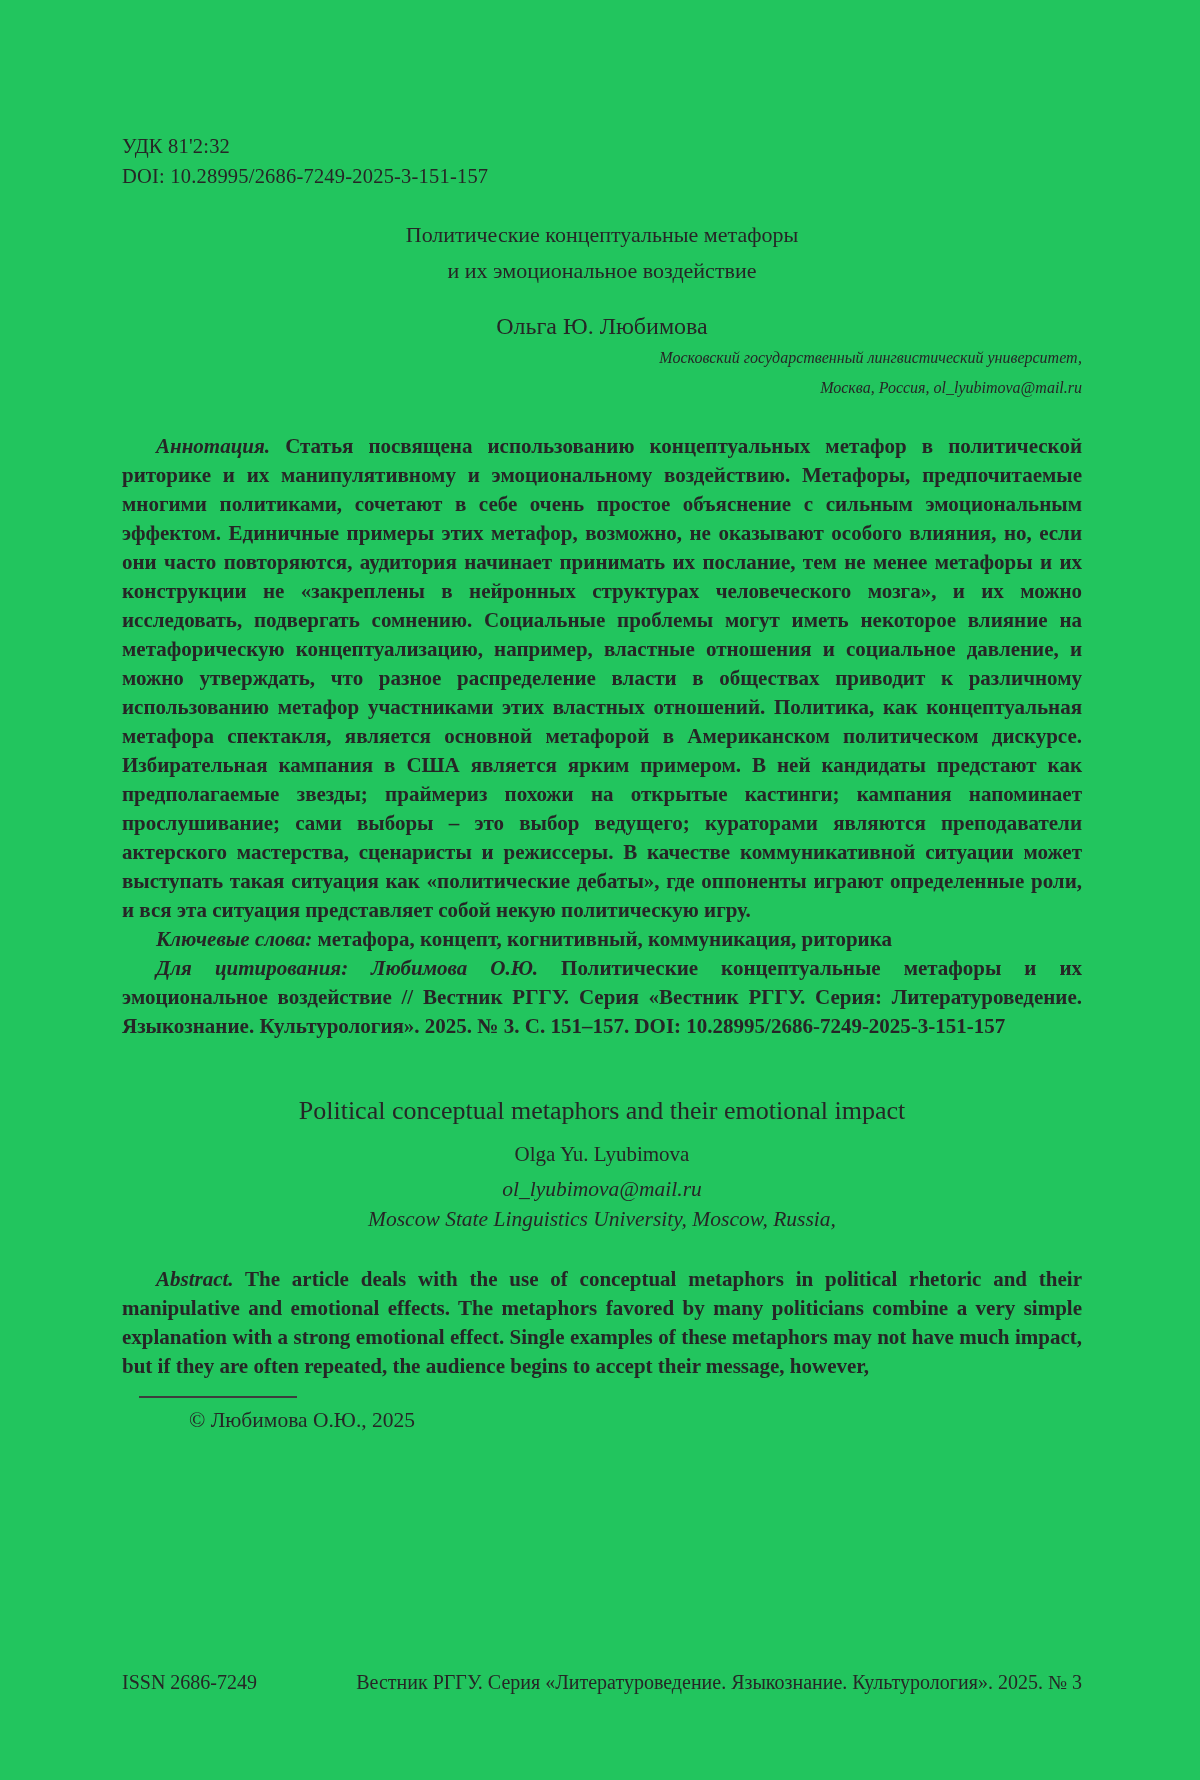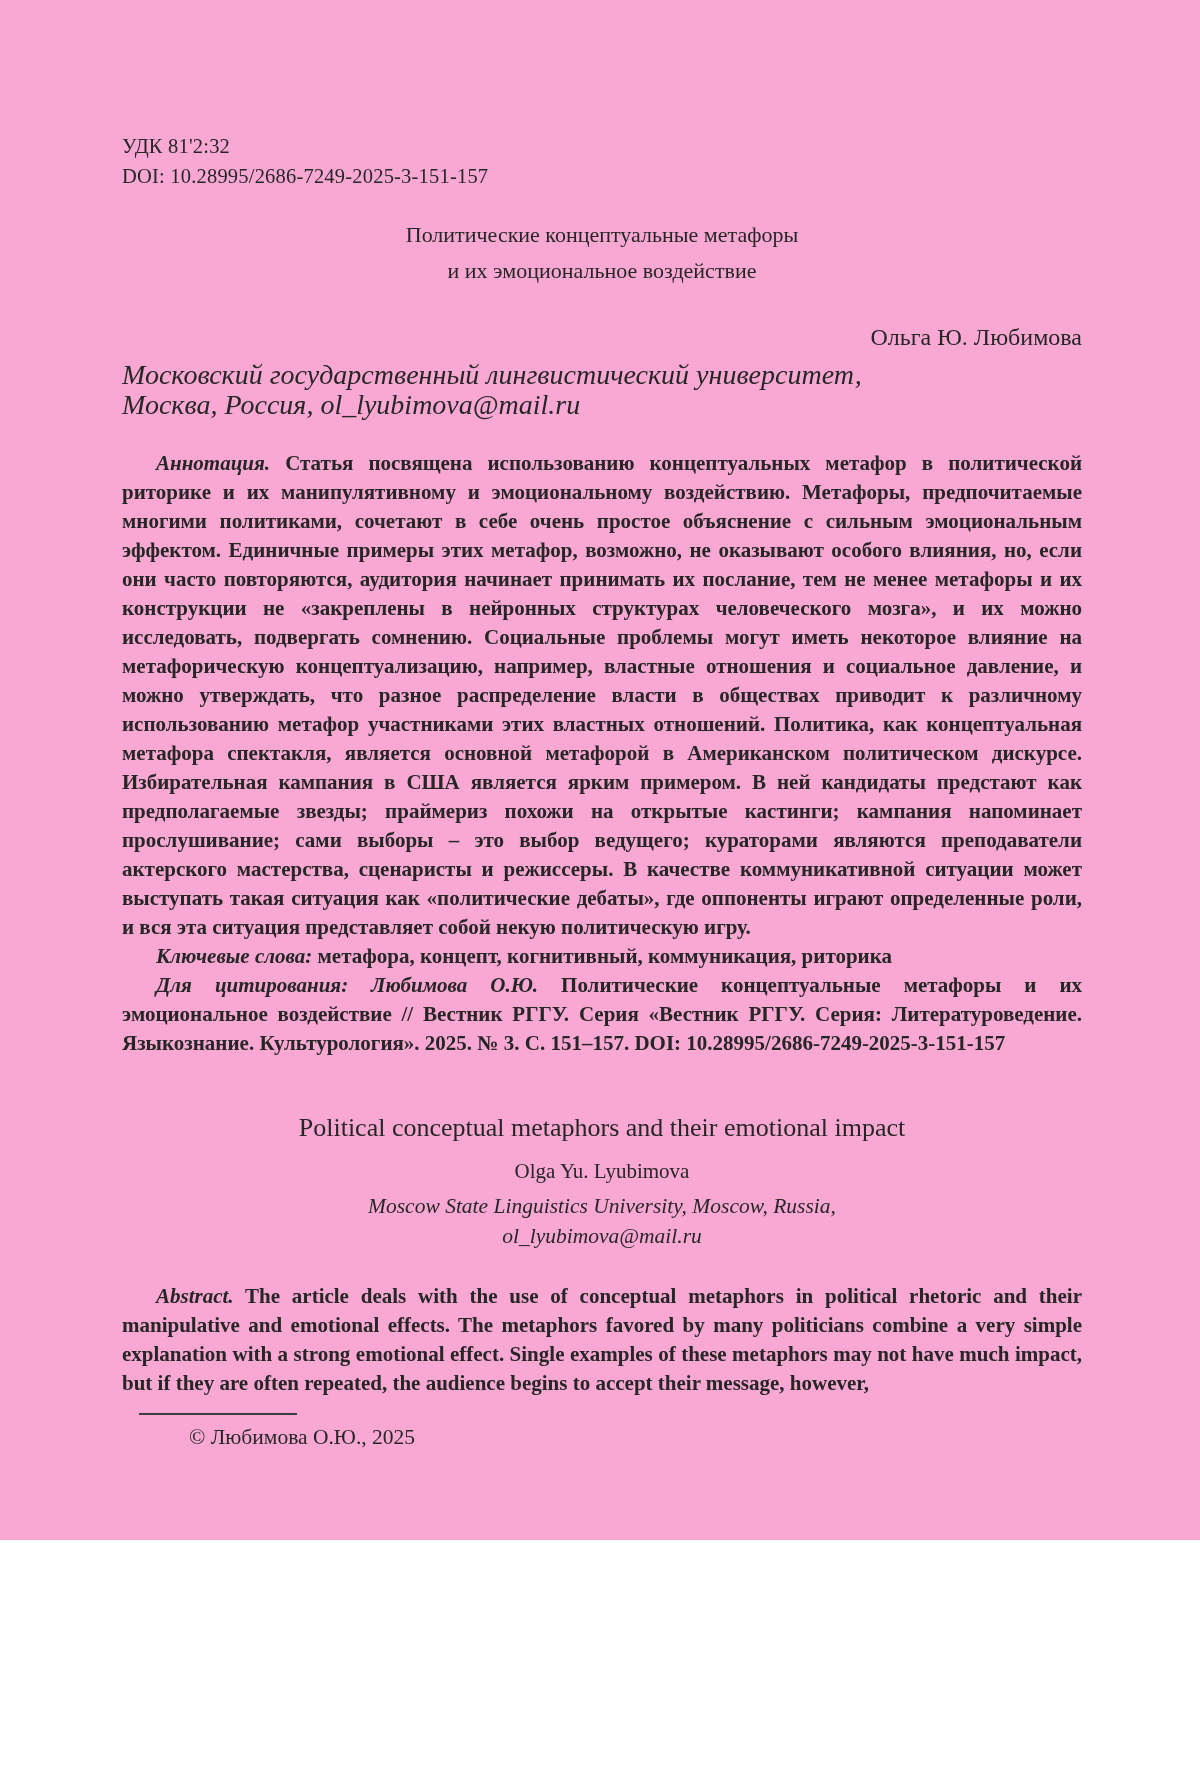--- a/index.html
+++ b/index.html
@@ -1,21 +1,21 @@
 <!DOCTYPE html>
 <html><head>
 <meta charset="utf-8">
 <style>
   * { margin: 0; padding: 0; box-sizing: border-box; }
   html, body { background: #ffffff; }
   .page {
     position: relative;
     width: 1200px;
-    height: 1540px;
-    background: #f9a8d4;
+    height: 1780px;
+    background: #22c55e;
     color: #262626;
     font-family: "Liberation Serif", "DejaVu Serif", serif;
     overflow: hidden;
   }
   .content {
     position: absolute;
     left: 122px;
     top: 0;
     width: 960px;
   }
@@ -26,31 +26,31 @@
     letter-spacing: 0.2px;
   }
   .ru-title {
     margin-top: 26px;
     text-align: center;
     font-size: 22px;
     line-height: 36px;
     font-weight: normal;
   }
   .author-name {
-    margin-top: 33px;
-    text-align: right;
+    margin-top: 22px;
+    text-align: center;
     font-size: 24px;
     line-height: 30px;
     font-weight: normal;
   }
   .affil {
-    margin-top: 8px;
-    text-align: left;
+    margin-top: 2px;
+    text-align: right;
     font-style: italic;
-    font-size: 28px;
+    font-size: 16px;
     line-height: 30px;
   }
   .para {
     font-size: 21px;
     line-height: 29px;
     text-align: justify;
     text-indent: 34px;
     font-weight: bold;
   }
   .it { font-style: italic; }
@@ -141,22 +141,22 @@
       <span class="it">Для цитирования:</span>
       <span class="it">Любимова О.Ю.</span>
       <span>Политические концептуальные метафоры и их эмоциональное воздействие // Вестник РГГУ. Серия «Вестник РГГУ. Серия: Литературоведение. Языкознание. Культурология». 2025. № 3. С. 151–157. DOI: 10.28995/2686-7249-2025-3-151-157</span>
     </p>
 
     <div class="en-title">Political conceptual metaphors and their emotional impact</div>
 
     <div class="en-author">Olga Yu. Lyubimova</div>
 
     <div class="en-affil">
+      <div>ol_lyubimova@mail.ru</div>
       <div>Moscow State Linguistics University, Moscow, Russia,</div>
-      <div>ol_lyubimova@mail.ru</div>
     </div>
 
     <p class="para en-abstract">
       <span class="it">Abstract.</span>
       <span>The article deals with the use of conceptual metaphors in political rhetoric and their manipulative and emotional effects. The metaphors favored by many politicians combine a very simple explanation with a strong emotional effect. Single examples of these metaphors may not have much impact, but if they are often repeated, the audience begins to accept their message, however,</span>
     </p>
 
     <div class="copyright-block">
       <div class="copyright-rule"></div>
       <div class="copyright-text">© Любимова О.Ю., 2025</div>

